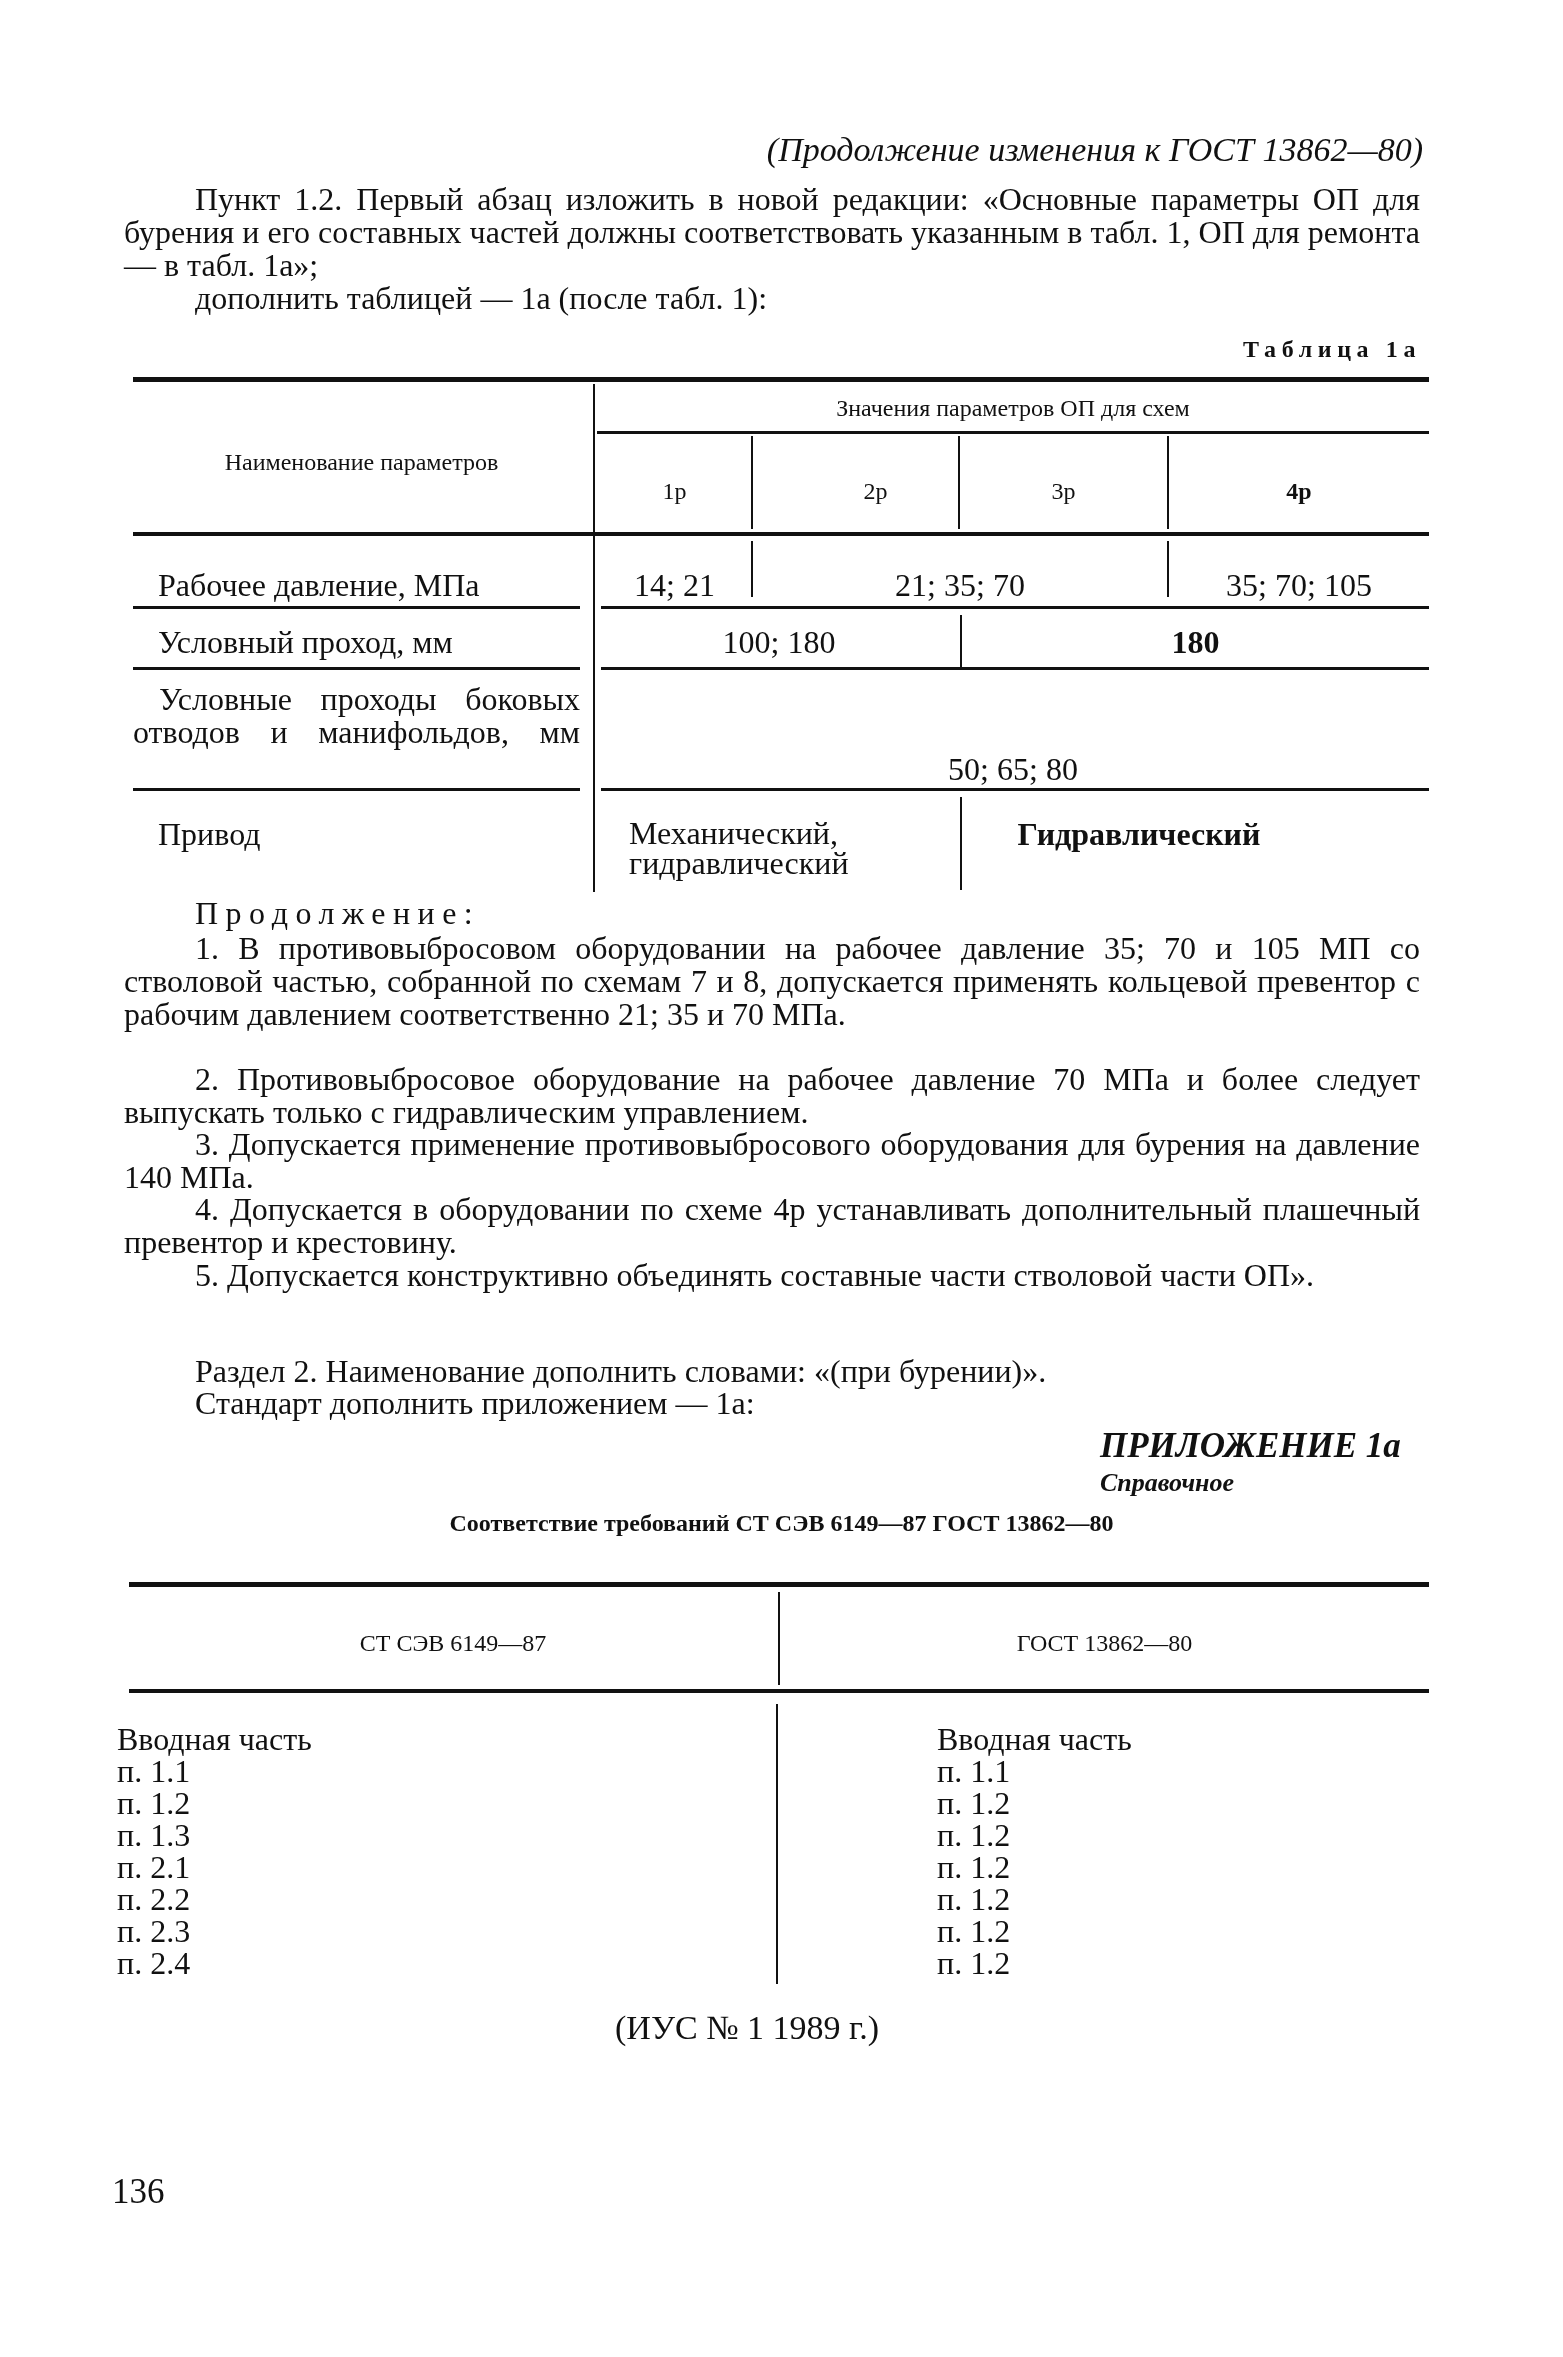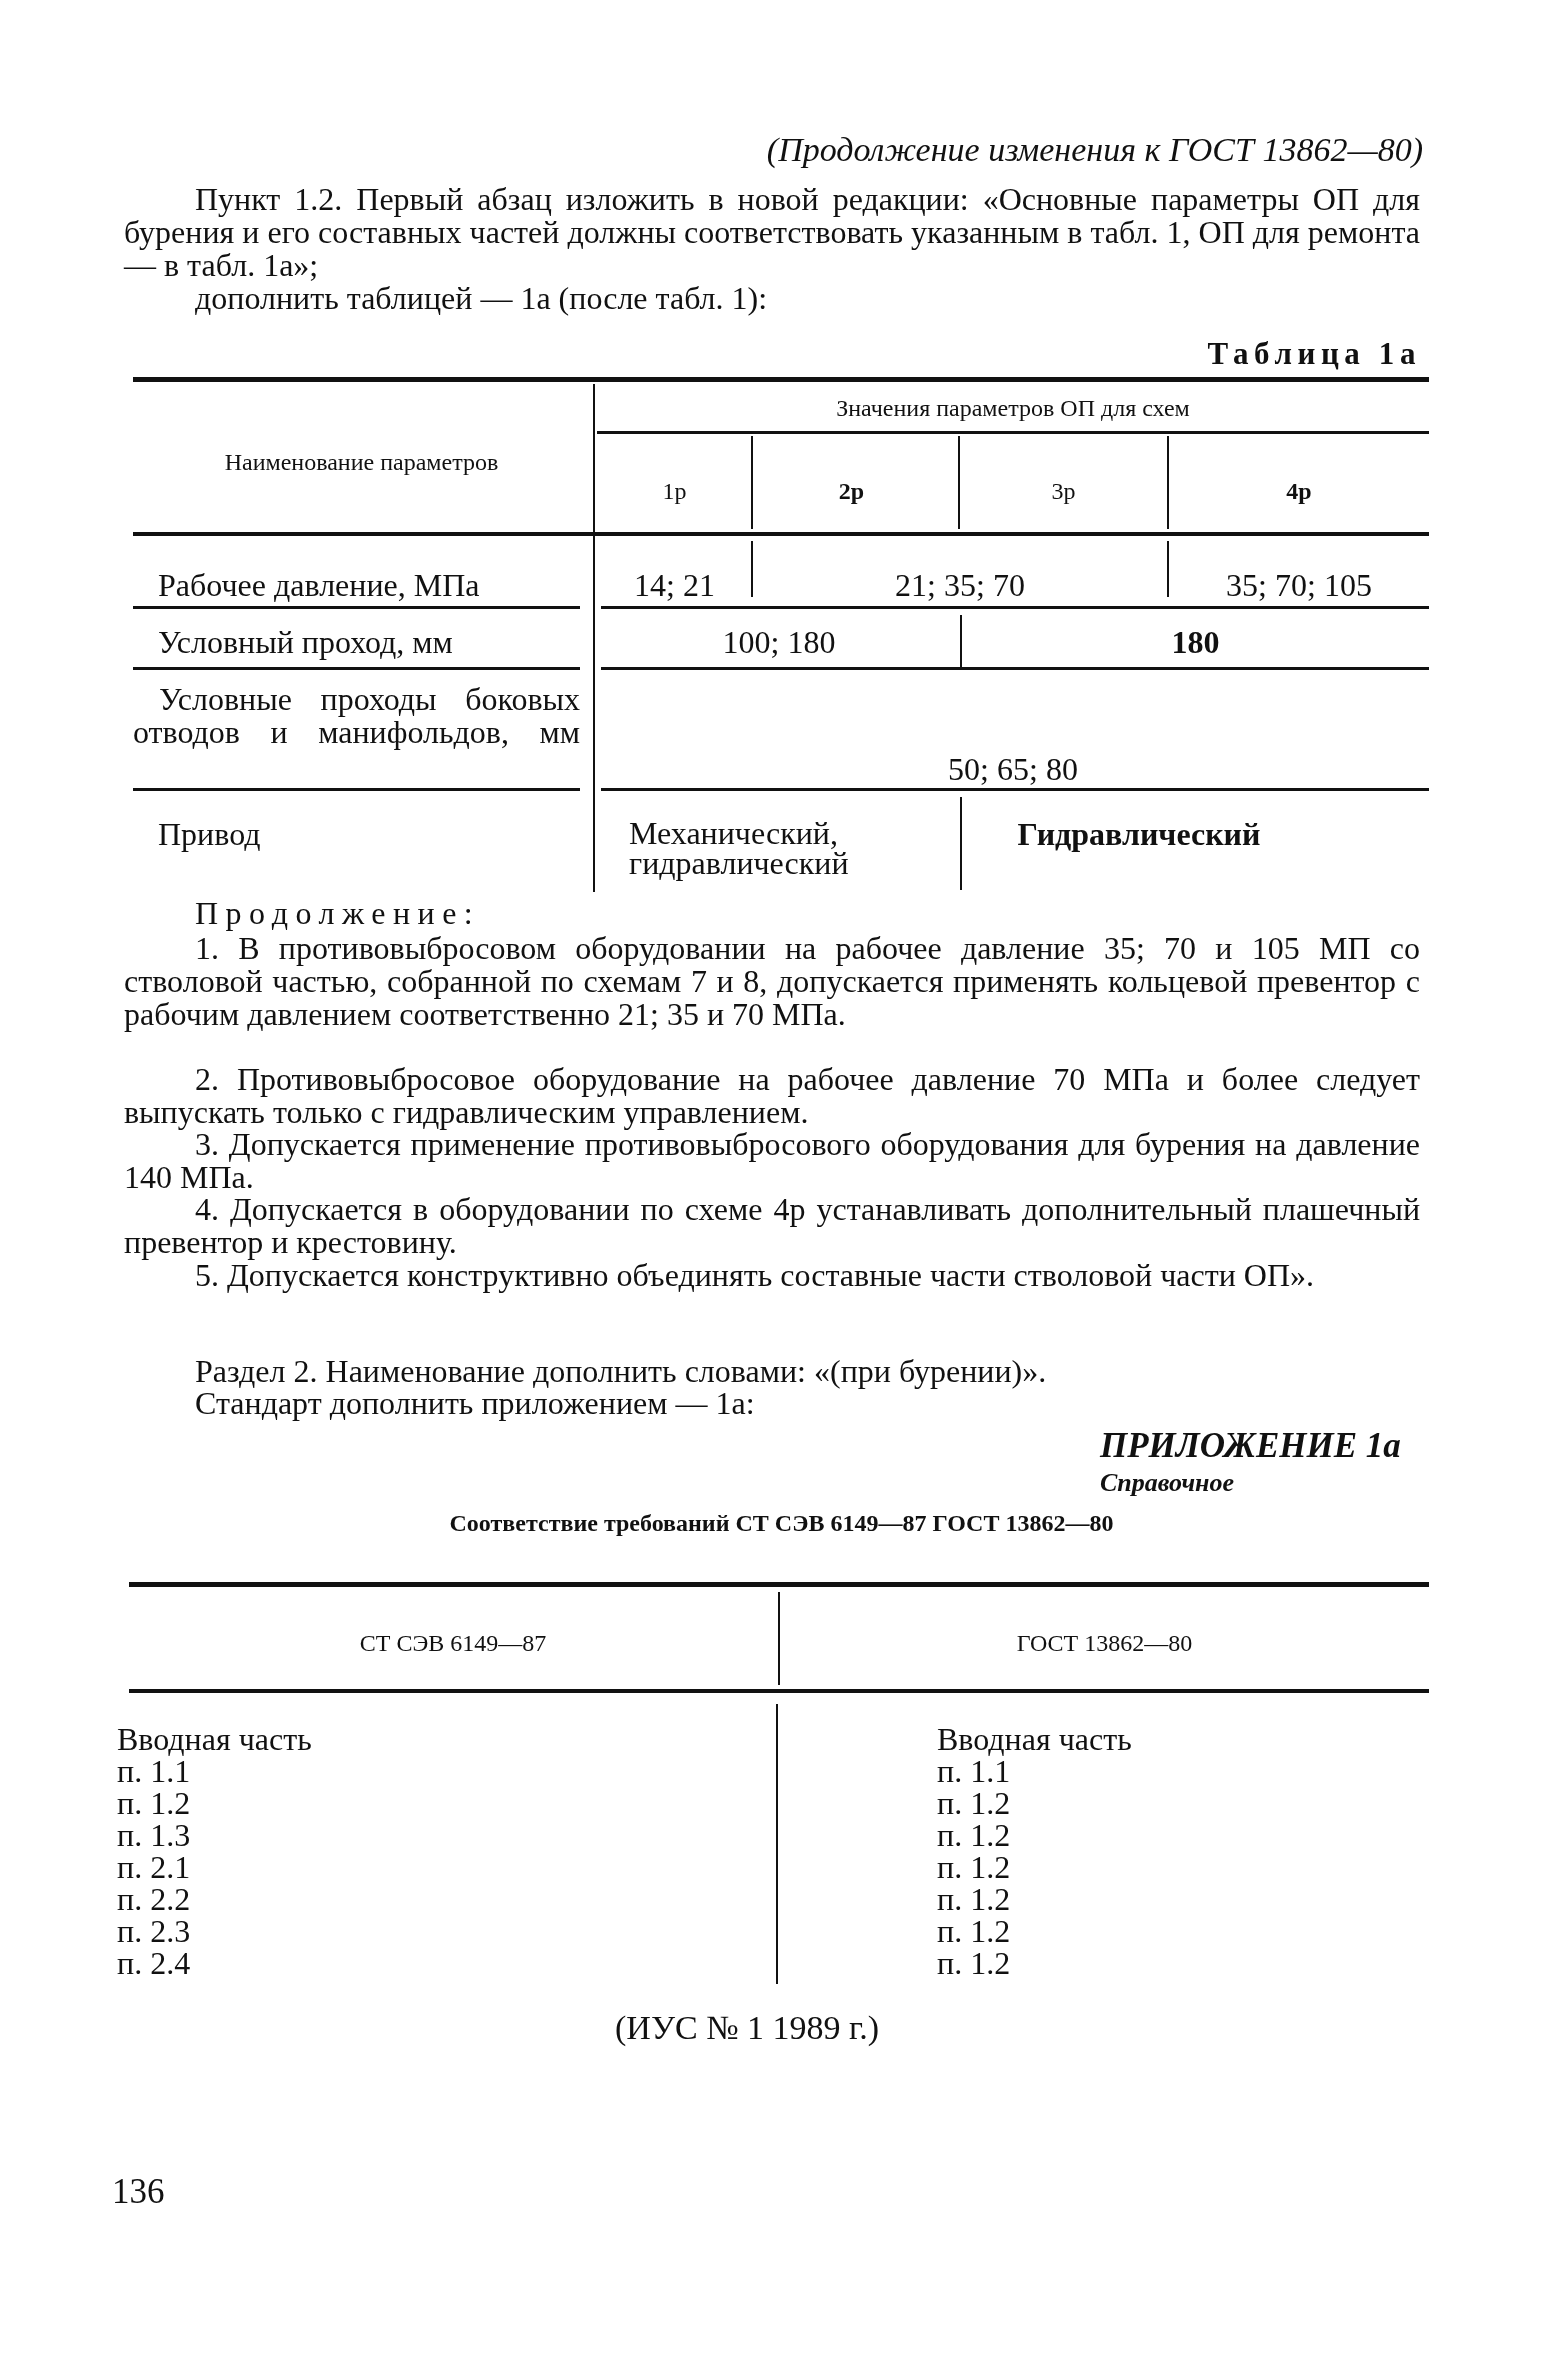--- a/index.html
+++ b/index.html
@@ -1,21 +1,21 @@
 <!DOCTYPE html>
 <html style="font-size:15px"><head>
 <meta charset="utf-8">
 <style>
   html, body { margin: 0; padding: 0; background: #ffffff; }
   body { width: 1563px; height: 2358px; position: relative; overflow: hidden;
          font-family: "Liberation Serif", "DejaVu Serif", serif; color: #111; }
   .para { position: absolute; left: 124px; width: 1296px; font-size: 32px; line-height: 33px; text-align: justify; }
   .indent { text-indent: 71px; }
   .hdr-right { position: absolute; right: 140px; top: 131px; font-size: 34px; font-style: italic; }
-  .tbl-title { position: absolute; right: 142px; top: 336px; font-size: 31px; font-weight: bold; letter-spacing: 5.6px; }
+  .tbl-title { position: absolute; right: 142px; top: 336px; font-size: 24px; font-weight: bold; letter-spacing: 5.6px; }
   .hline { position: absolute; background: #111; }
   .vline { position: absolute; background: #111; width: 1.9px; }
   .cell { position: absolute; font-size: 32px; line-height: 33px; }
   .small { font-size: 24px; }
   .bold { font-weight: bold; }
   .center { text-align: center; }
   .just { text-align: justify; text-align-last: justify; }
   .notes-title { letter-spacing: 7.5px; }
   .app-title { position: absolute; left: 1100px; top: 1426px; font-size: 35px; font-style: italic; font-weight: bold; }
   .app-sub { position: absolute; left: 1100px; top: 1468px; font-size: 26px; font-style: italic; font-weight: bold; }
@@ -39,21 +39,21 @@
   <div class="hline" style="left:133px; top:377px; width:1296px; height:4.7px;"></div>
 
   <div class="vline" style="left:593px; top:384px; height:508px;"></div>
   <div class="cell small center" style="left:133px; top:446px; width:457px;">Наименование параметров</div>
   <div class="cell small center" style="left:597px; top:392px; width:832px;">Значения параметров ОП для схем</div>
   <div class="hline" style="left:597px; top:431px; width:832px; height:2.8px;"></div>
   <div class="vline" style="left:751px; top:436px; height:93px;"></div>
   <div class="vline" style="left:958px; top:436px; height:93px;"></div>
   <div class="vline" style="left:1167px; top:436px; height:93px;"></div>
   <div class="cell small center" style="left:597px; top:475px; width:155px;">1р</div>
-  <div class="cell small center" style="left:749px; top:475px; width:205px;font-weight:bold;">2р</div>
+  <div class="cell small center" style="left:773px; top:475px; width:205px;">2р</div>
   <div class="cell small center" style="left:960px; top:475px; width:207px;">3р</div>
   <div class="cell small center bold" style="left:1169px; top:475px; width:260px;">4р</div>
   <div class="hline" style="left:133px; top:532px; width:1296px; height:3.7px;"></div>
 
   <div class="cell" style="left:158px; top:569px;">Рабочее давление, МПа</div>
   <div class="vline" style="left:751px; top:541px; height:56px;"></div>
   <div class="vline" style="left:1167px; top:541px; height:56px;"></div>
   <div class="cell center" style="left:597px; top:569px; width:155px;">14; 21</div>
   <div class="cell center" style="left:753px; top:569px; width:414px;">21; 35; 70</div>
   <div class="cell center" style="left:1169px; top:569px; width:260px;">35; 70; 105</div>

